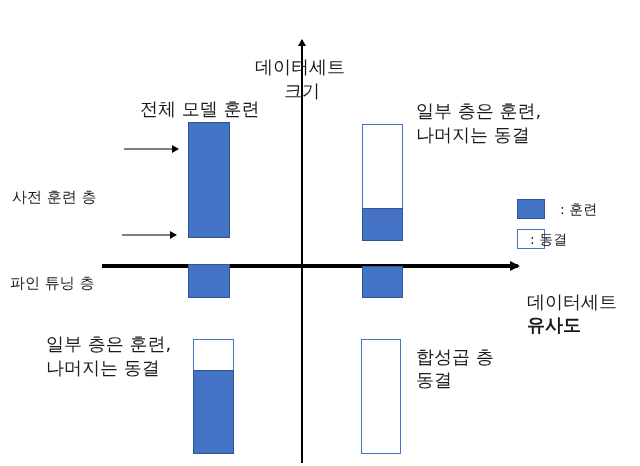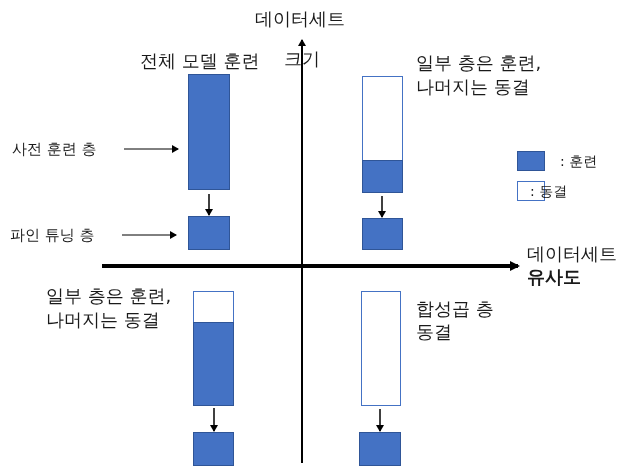--- a/index.html
+++ b/index.html
@@ -1,18 +1,18 @@
 <!DOCTYPE html>
 <html><head>
 <meta charset="utf-8">
 <style>
   html, body { margin:0; padding:0; background:#ffffff; }
   body { width:640px; height:466px; position:relative; overflow:hidden;
          font-family: "DejaVu Sans", sans-serif; color:#111; }
-  .abs { position:absolute; }
+  .abs { position:absolute;margin-top:48px; }
   .txt { font-size:18px; line-height:22px; white-space:nowrap; color:#1a1a1a; }
   .lbl { font-size:15px; line-height:18px; white-space:nowrap; color:#1a1a1a; }
   .leg { font-size:14px; line-height:18px; white-space:nowrap; color:#1a1a1a; }
   .blue { background:#4472c4; border:1px solid #2f5597; box-sizing:border-box; }
   .white { background:#ffffff; border:1.5px solid #4472c4; box-sizing:border-box; }
   svg.overlay { position:absolute; left:0; top:0; }
 </style>
 </head>
 <body>
 
@@ -33,21 +33,21 @@
   <line x1="124" y1="149" x2="178" y2="149" stroke="#000" stroke-width="1" marker-end="url(#smallHead)"></line>
   <line x1="122" y1="235" x2="176" y2="235" stroke="#000" stroke-width="1" marker-end="url(#smallHead)"></line>
 
   <line x1="209" y1="194" x2="209" y2="215" stroke="#000" stroke-width="1.5" marker-end="url(#smallHead)"></line>
   <line x1="382" y1="196" x2="382" y2="217" stroke="#000" stroke-width="1.5" marker-end="url(#smallHead)"></line>
   <line x1="214" y1="408" x2="214" y2="431" stroke="#000" stroke-width="1.5" marker-end="url(#smallHead)"></line>
   <line x1="380" y1="409" x2="380" y2="431" stroke="#000" stroke-width="1.5" marker-end="url(#smallHead)"></line>
 </svg>
 
 <div class="abs txt" style="left:255px;top:8px;">데이터세트</div>
-<div class="abs txt" style="left:284px;top:48px;">크기</div>
+<div class="abs txt" style="left:284px;top:32px;">크기</div>
 <div class="abs txt" style="left:527px;top:243px;">데이터세트</div>
 <div class="abs txt" style="left:527px;top:266px;font-weight:bold;">유사도</div>
 
 <div class="abs txt" style="left:140px;top:50px;">전체 모델 훈련</div>
 <div class="abs blue" style="left:188px;top:74px;width:42px;height:116px;"></div>
 <div class="abs blue" style="left:188px;top:216px;width:42px;height:34px;"></div>
 <div class="abs lbl" style="left:12px;top:140px;text-align:center;">사전 훈련 층</div>
 <div class="abs lbl" style="left:10px;top:226px;">파인 튜닝 층</div>
 
 <div class="abs txt" style="left:416px;top:52px;">일부 층은 훈련,</div>

